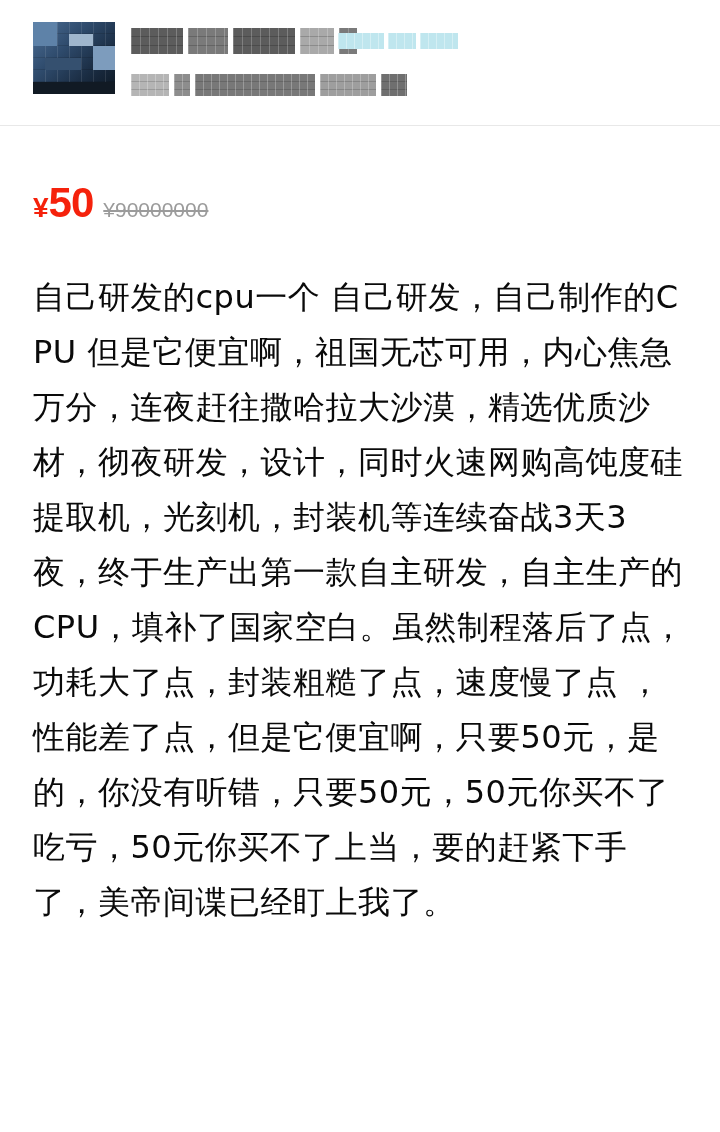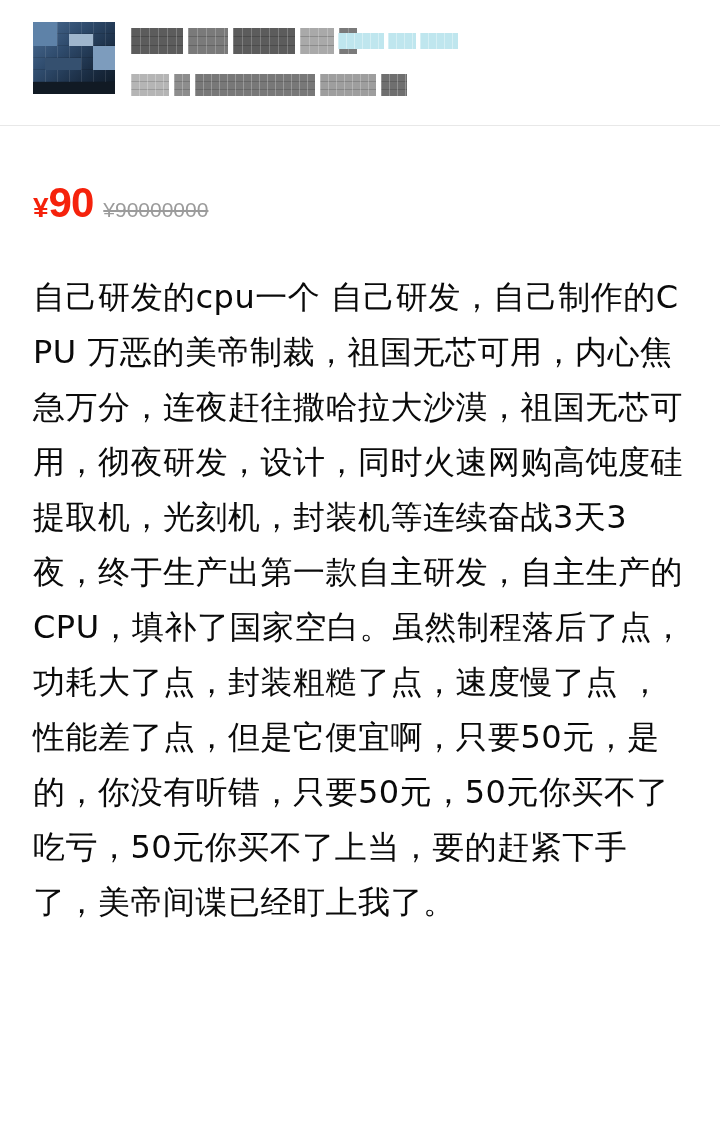--- a/index.html
+++ b/index.html
@@ -196,17 +196,17 @@
     <span class="s s2"></span>
     <span class="s s3"></span>
     <span class="s s4"></span>
     <span class="s s5"></span>
   </div>
 
 </div>
 
 <div class="price-block">
   <span class="price-symbol">¥</span>
-  <span class="price-value">90</span>
+  <span class="price-value">50</span>
   <span class="price-original">¥90000000</span>
 </div>
 
-<div class="description">自己研发的cpu一个 自己研发，自己制作的CPU 万恶的美帝制裁，祖国无芯可用，内心焦急万分，连夜赶往撒哈拉大沙漠，祖国无芯可用，彻夜研发，设计，同时火速网购高饨度硅提取机，光刻机，封装机等连续奋战3天3夜，终于生产出第一款自主研发，自主生产的CPU，填补了国家空白。虽然制程落后了点，功耗大了点，封装粗糙了点，速度慢了点 ，性能差了点，但是它便宜啊，只要50元，是的，你没有听错，只要50元，50元你买不了吃亏，50元你买不了上当，要的赶紧下手了，美帝间谍已经盯上我了。</div>
+<div class="description">自己研发的cpu一个 自己研发，自己制作的CPU 但是它便宜啊，祖国无芯可用，内心焦急万分，连夜赶往撒哈拉大沙漠，精选优质沙材，彻夜研发，设计，同时火速网购高饨度硅提取机，光刻机，封装机等连续奋战3天3夜，终于生产出第一款自主研发，自主生产的CPU，填补了国家空白。虽然制程落后了点，功耗大了点，封装粗糙了点，速度慢了点 ，性能差了点，但是它便宜啊，只要50元，是的，你没有听错，只要50元，50元你买不了吃亏，50元你买不了上当，要的赶紧下手了，美帝间谍已经盯上我了。</div>
 
 </body></html>

